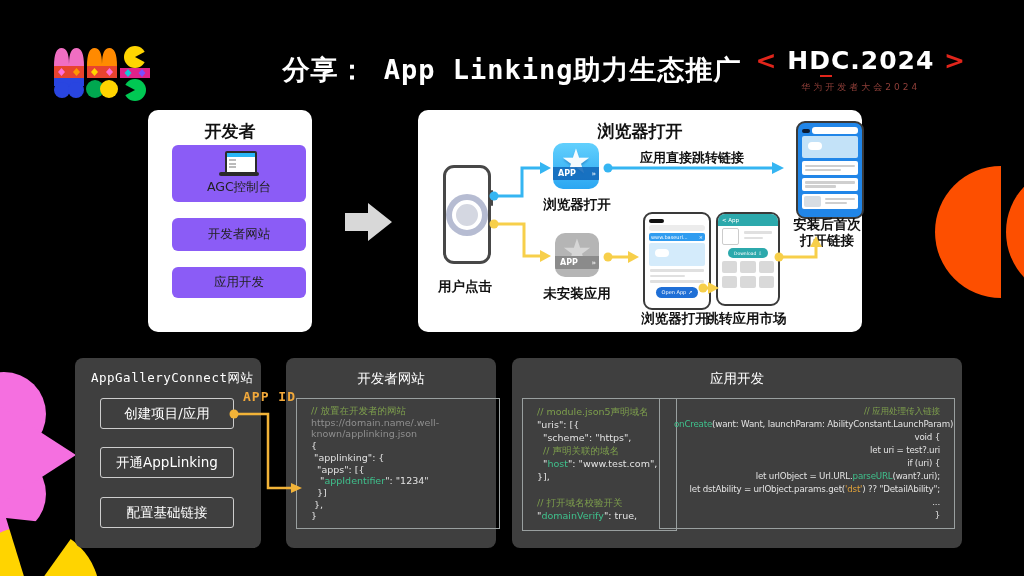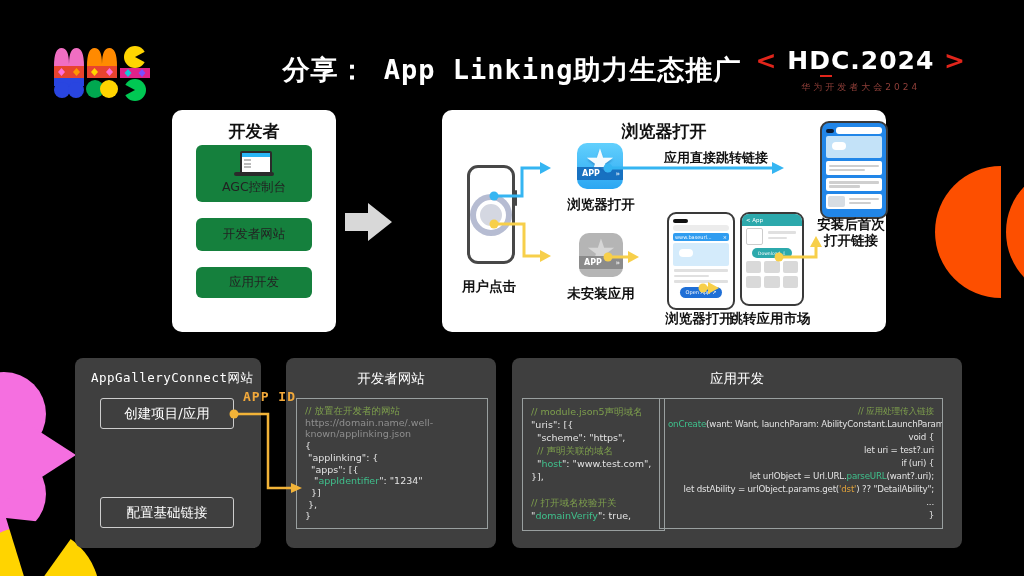--- a/index.html
+++ b/index.html
@@ -10,26 +10,26 @@
   
   .main-title{left:0;right:0;top:52px;text-align:center;color:#fff;font-size:27px;font-weight:600;
               font-family:"DejaVu Sans Mono","DejaVu Sans",sans-serif;letter-spacing:1px;}
   .hdc-right{right:58px;top:46px;text-align:center;}
   .hdc-right .row1{font-size:25px;font-weight:bold;color:#fff;letter-spacing:1px;font-family:"DejaVu Sans","Liberation Sans",sans-serif;}
   .hdc-right .bracket{color:#e1251b;font-weight:bold;}
   .hdc-right .c-underline{display:block;width:12px;height:2px;background:#e1251b;margin:0 auto 0 64px;}
   .hdc-right .row2{margin-top:4px;font-size:9px;letter-spacing:3px;color:#8f3f39;}
 
   
-  .card{background:#fff;border-radius:10px;margin-left:24px;}
+  .card{background:#fff;border-radius:10px;}
   .dev-card{left:148px;top:110px;width:164px;height:222px;}
   .flow-card{left:418px;top:110px;width:444px;height:222px;}
   .card-title{left:0;right:0;top:10px;text-align:center;font-size:17px;font-weight:bold;color:#111;}
 
-  .dev-box{left:24px;width:116px;background:#15803d;border-radius:6px;color:#222;
+  .dev-box{left:24px;width:134px;background:#8b5cf6;border-radius:6px;color:#222;
            display:flex;align-items:center;justify-content:center;font-size:12.5px;}
   .dev-box1{top:35px;height:57px;flex-direction:column;gap:2px;}
   .dev-box2{top:108px;height:33px;}
   .dev-box3{top:157px;height:31px;}
 
   
   .laptop{position:relative;width:40px;height:26px;}
   .lap-screen{position:absolute;left:6px;top:0;width:28px;height:19px;background:#fff;border:2px solid #2b2b2b;border-radius:2px;}
   .lap-bar{position:absolute;left:0;top:0;width:100%;height:4px;background:#29b6f6;}
   .lap-line{position:absolute;left:2px;width:7px;height:2px;background:#bbb;}
@@ -91,21 +91,21 @@
   .graybox-row{display:flex;gap:3px;margin:3px 1px;}
   .graybox{width:17px;height:11px;background:#d7dde3;border-radius:2px;flex:none;}
 
   
   .panel{position:absolute;background:#3f3f3f;border-radius:8px;}
   .panel-title{position:absolute;top:12px;color:#fff;font-size:13.5px;}
   .panel-title.center{left:0;right:0;text-align:center;}
   .mono-title{font-family:"DejaVu Sans Mono","DejaVu Sans",sans-serif;letter-spacing:0.5px;font-size:12.5px;}
   .pbtn{position:absolute;left:25px;width:132px;height:29px;border:1px solid #cdcdcd;border-radius:3px;
         color:#fff;font-size:13.5px;display:flex;align-items:center;justify-content:center;background:transparent;}
-  .code-box{position:absolute;border:1px solid #9aa0a0;padding:6px 8px;overflow:hidden;}
+  .code-box{position:absolute;border:1px solid #9aa0a0;padding:6px 14px;overflow:hidden;}
   .cl{white-space:pre;}
   .code-p2 .cl{font-size:9.5px;line-height:11.7px;}
   .code-b1 .cl{font-size:9.5px;line-height:13px;}
   .code-b2 .cl{font-size:8.7px;line-height:13px;letter-spacing:-0.2px;}
   .tok-cm{color:#7d9e4c;} .tok-gy{color:#8f8f8f;} .tok-wh{color:#e3e3e3;}
   .tok-id{color:#3fc08c;} .tok-or{color:#dfa13a;}
   .appid-label{left:243px;top:389px;color:#f2a93b;font-weight:bold;font-size:13px;
                font-family:"DejaVu Sans Mono","DejaVu Sans",sans-serif;letter-spacing:1px;}
 
   .overlay{position:absolute;left:0;top:0;width:1024px;height:576px;pointer-events:none;z-index:5;}
@@ -295,20 +295,23 @@
       <div>安装后首次</div>
       <div>打开链接</div>
     </div>
   </div>
 
   <div class="panel" style="left:75px;top:358px;width:186px;height:190px;">
     <div class="panel-title mono-title" style="left:16px;">AppGalleryConnect网站</div>
     <div class="pbtn" style="top:40px;">
         <span>创建项目/应用</span>
       </div>
+    <div class="pbtn" style="top:89px;">
+        <span>开通AppLinking</span>
+      </div>
     <div class="pbtn" style="top:139px;">
         <span>配置基础链接</span>
       </div>
   </div>
 
   <div class="panel" style="left:286px;top:358px;width:210px;height:190px;">
     <div class="panel-title center">开发者网站</div>
     <div class="code-box code-p2" style="left:10px;top:40px;width:174px;height:117px;">
         <div class="cl"><span class="tok-cm">// 放置在开发者的网站</span></div>
         <div class="cl"><span class="tok-gy">https://domain.name/.well-</span></div>

